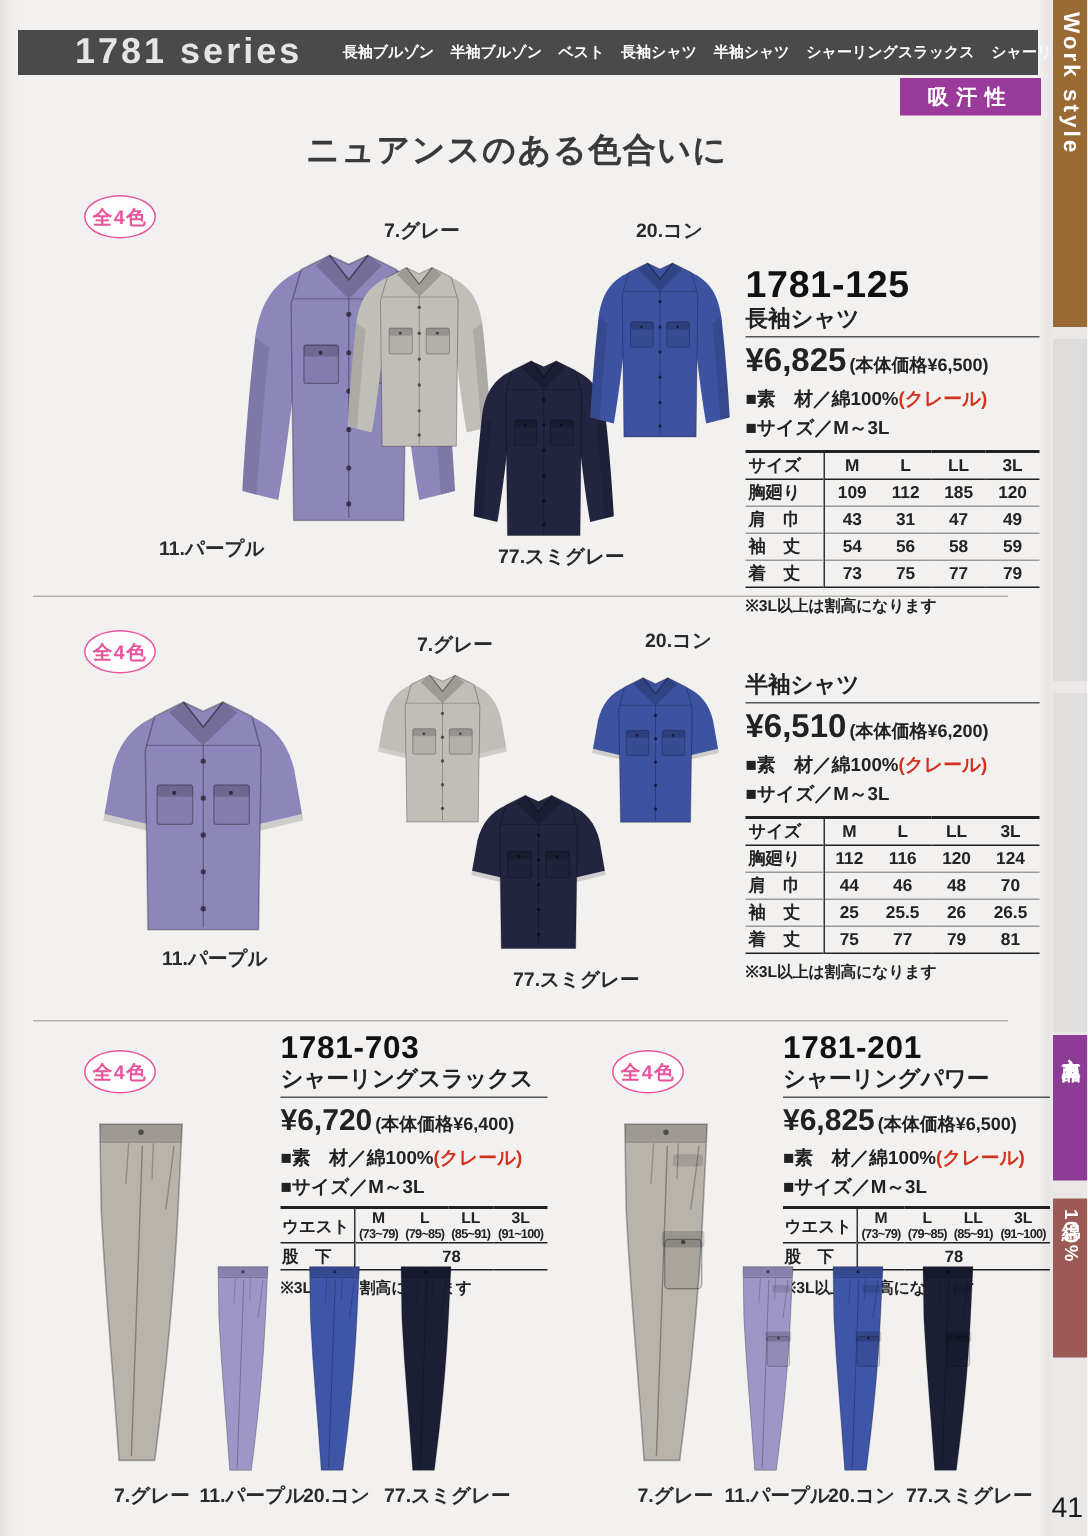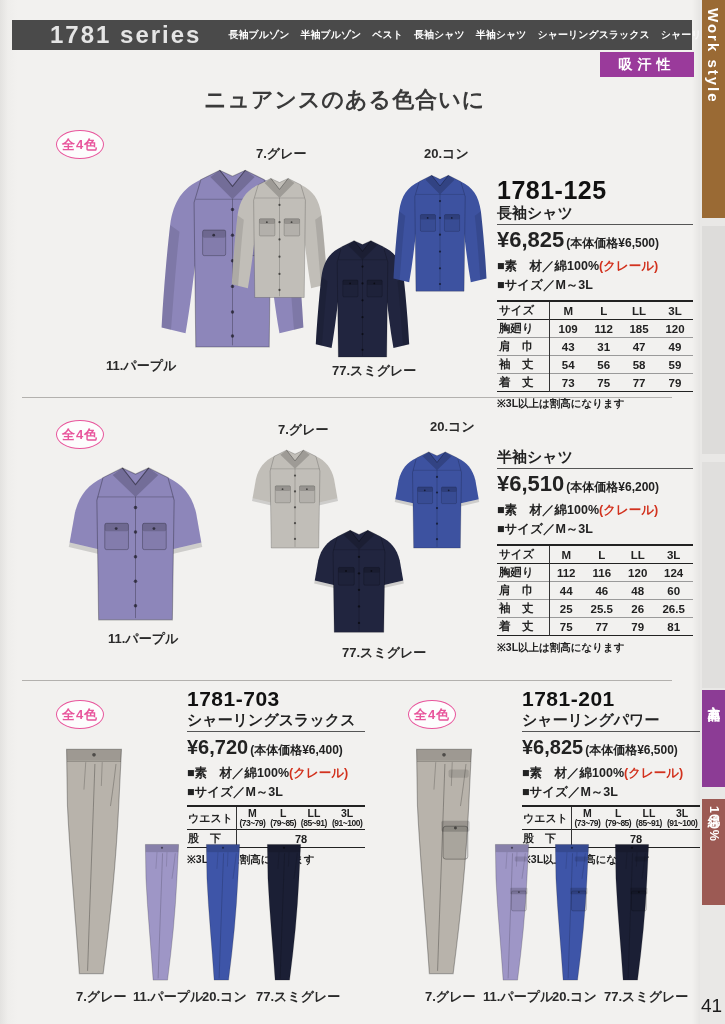--- a/index.html
+++ b/index.html
@@ -298,21 +298,21 @@
         <td>112</td>
         <td>116</td>
         <td>120</td>
         <td>124</td>
       </tr>
       <tr>
         <th>肩　巾</th>
         <td>44</td>
         <td>46</td>
         <td>48</td>
-        <td>60</td>
+        <td>70</td>
       </tr>
       <tr>
         <th>袖　丈</th>
         <td>25</td>
         <td>25.5</td>
         <td>26</td>
         <td>26.5</td>
       </tr>
       <tr>
         <th>着　丈</th>

